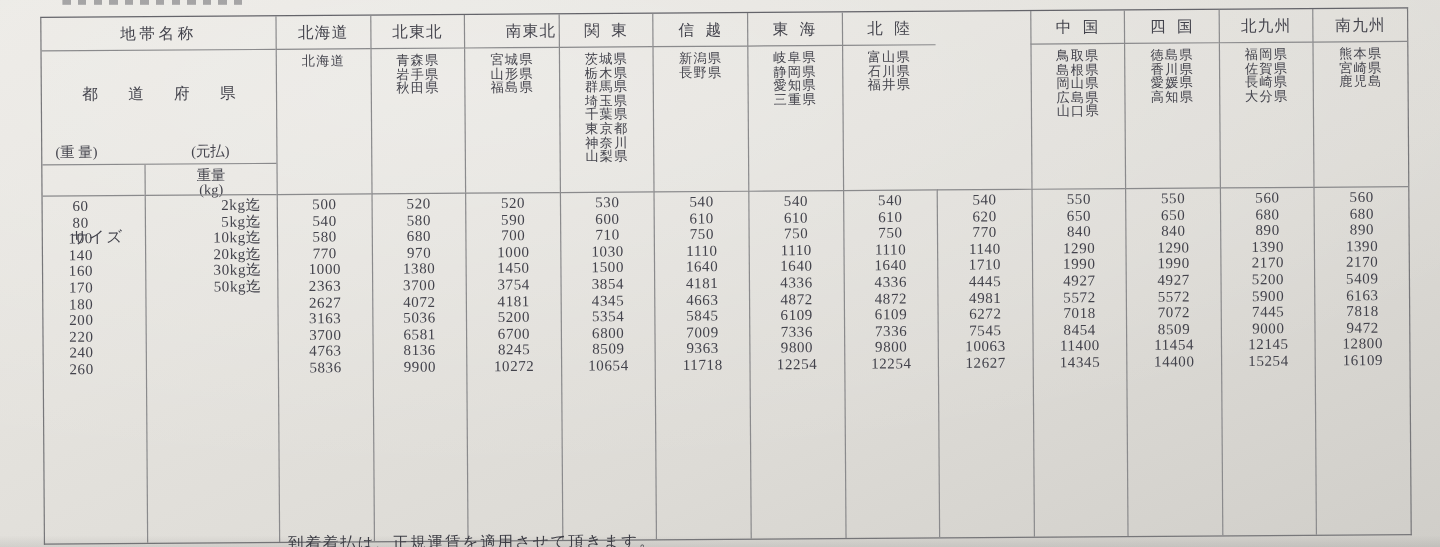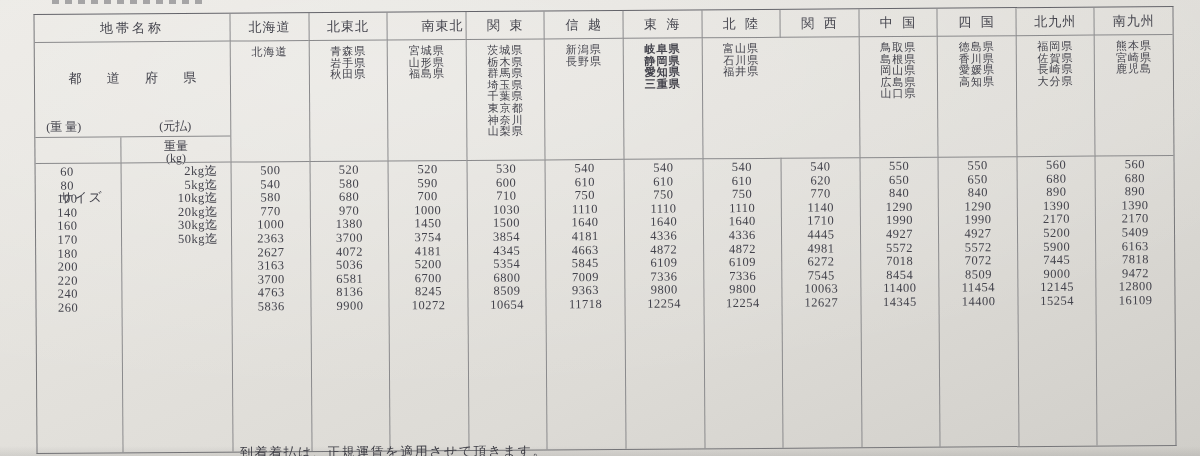--- a/index.html
+++ b/index.html
@@ -172,21 +172,21 @@
 750
 1110
 1640
 4181
 4663
 5845
 7009
 9363
 11718</div>
       <div class="zone-name bl bb" style="grid-area: 1 / 8;">東  海</div>
-      <div class="zone-prefs bl" style="grid-area: 2 / 8 / span 2; font-weight: bold;">岐阜県
+      <div class="zone-prefs bl" style="grid-area: 2 / 8 / span 2;">岐阜県
 静岡県
 愛知県
 三重県</div>
       <div class="num-stack zone-rates bl bt" style="grid-area: 4 / 8;">540
 610
 750
 1110
 1640
 4336
 4872
@@ -202,21 +202,20 @@
 610
 750
 1110
 1640
 4336
 4872
 6109
 7336
 9800
 12254</div>
-      <div class="zone-name bl bb" style="grid-area: 1 / 10;">関  西</div>
       <div class="num-stack zone-rates bl bt" style="grid-area: 4 / 10;">540
 620
 770
 1140
 1710
 4445
 4981
 6272
 7545
 10063

